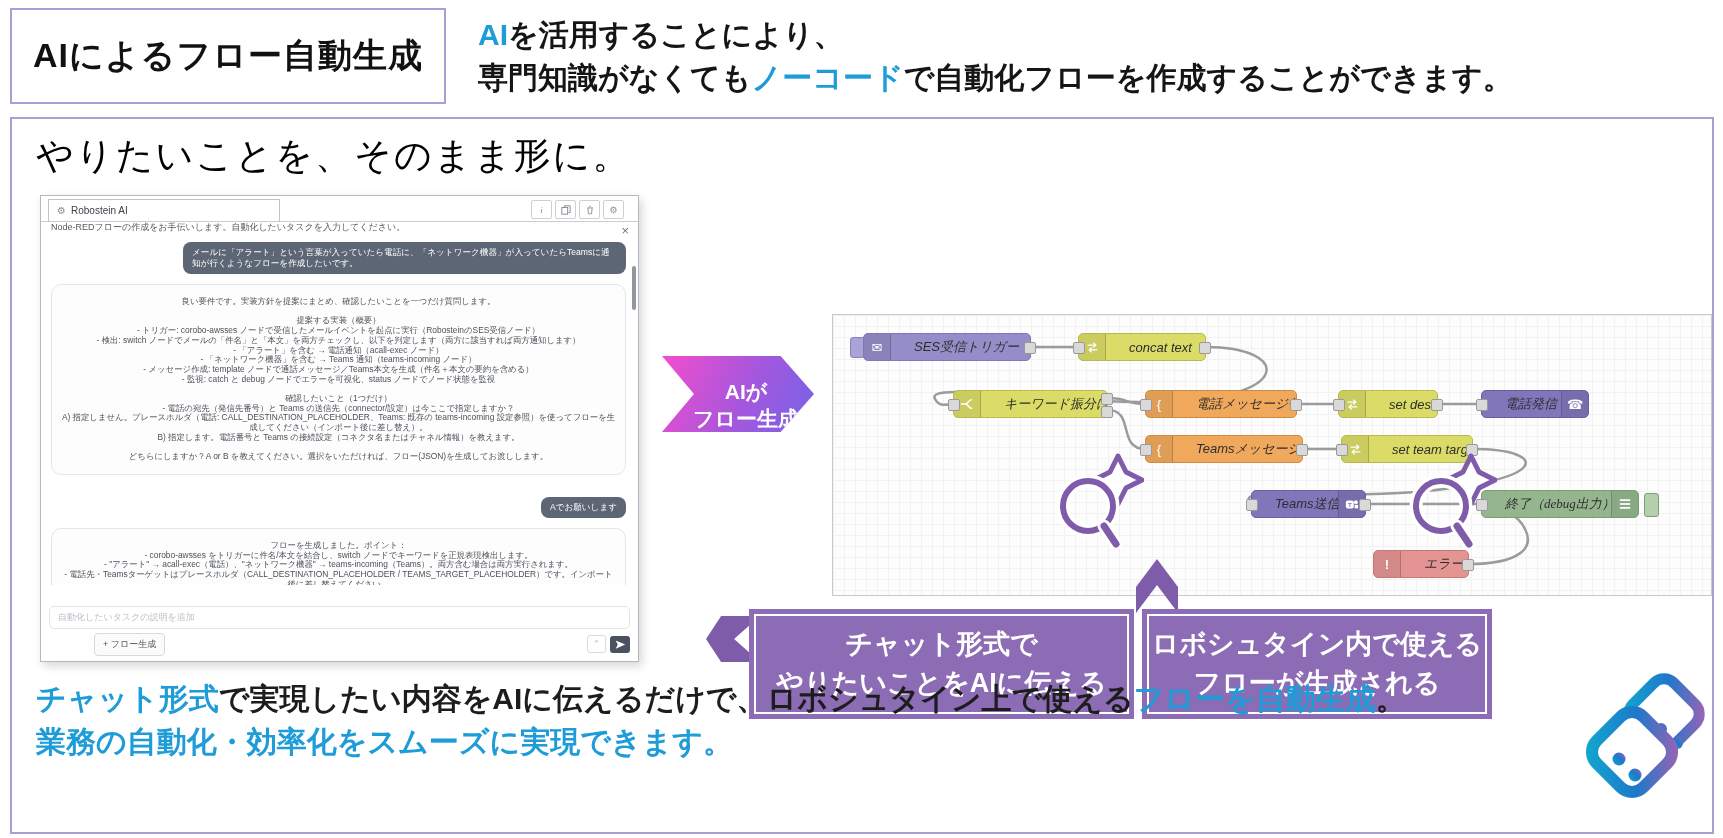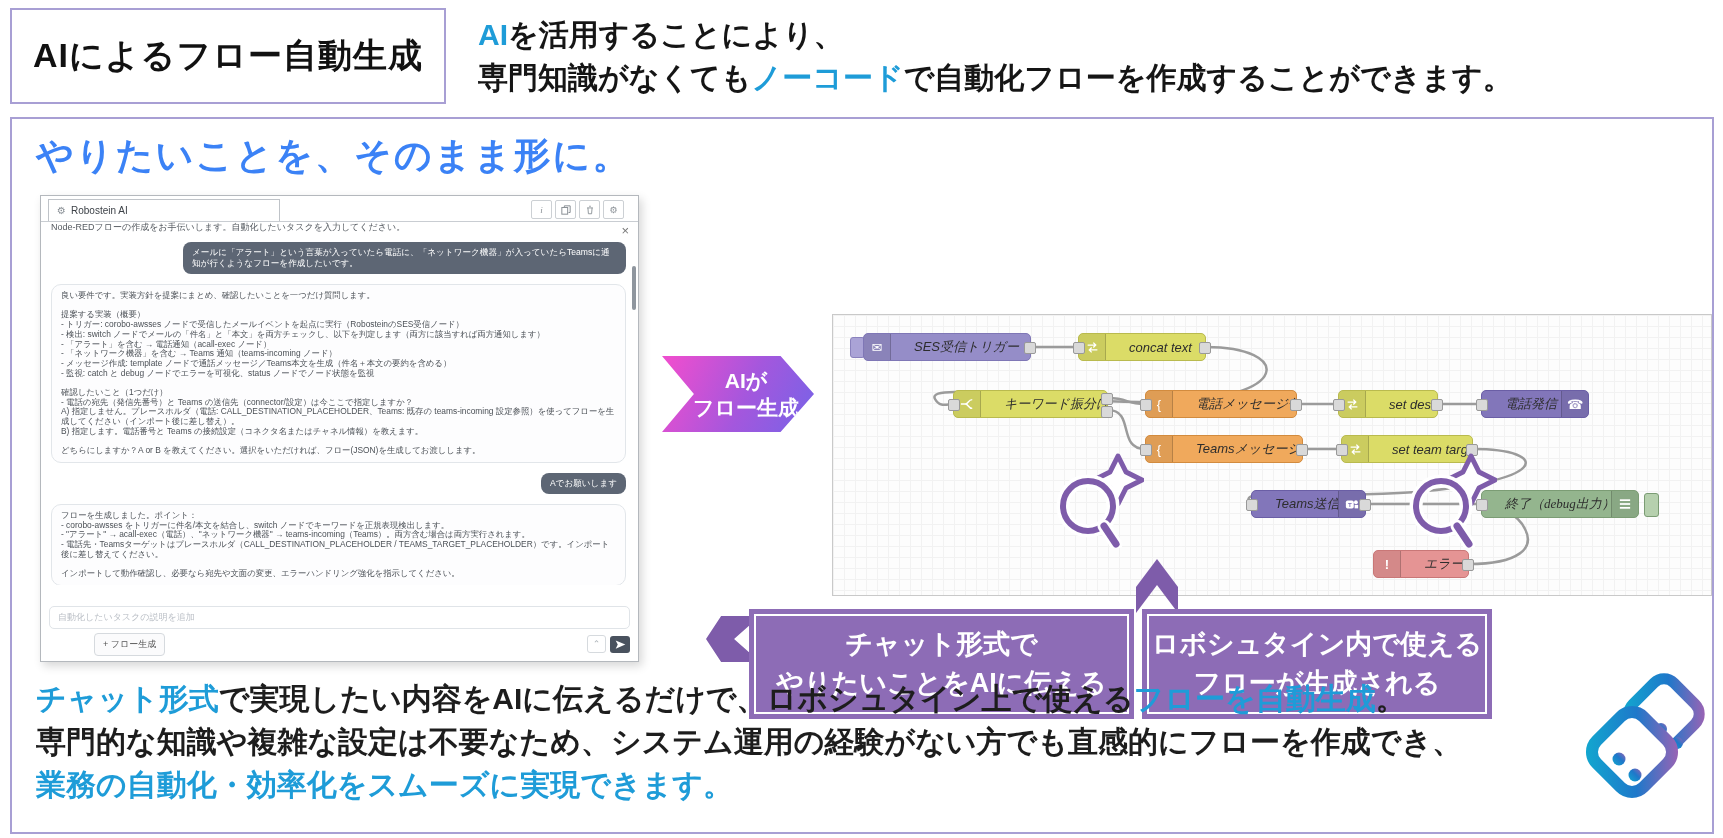--- a/index.html
+++ b/index.html
@@ -6,43 +6,43 @@
   #page{position:relative;width:1723px;height:838px;background:#fff;overflow:hidden;}
   .abs{position:absolute;}
 
   
   #title-box{left:10px;top:8px;width:432px;height:92px;border:2px solid #a89fd4;display:flex;align-items:center;justify-content:center;font-size:34px;font-weight:700;color:#111;letter-spacing:1px;background:#fff;}
   #lead{left:478px;top:13px;font-size:30px;font-weight:700;color:#151515;line-height:43px;white-space:nowrap;}
   .blue{color:#1e9cd8;}
 
   
   #main-box{left:10px;top:117px;width:1700px;height:713px;border:2px solid #a89fd4;background:#fff;}
-  #main-heading{left:24px;top:12px;font-size:37px;font-weight:700;color:#3b82f6;letter-spacing:2px;}
+  #main-heading{left:24px;top:12px;font-size:37px;font-weight:400;color:#000000;letter-spacing:2px;}
 
   
   #chat{left:28px;top:76px;width:597px;height:465px;background:#fff;border:1px solid #b4b8bd;box-shadow:3px 4px 9px rgba(0,0,0,.16);}
   #chat-tabbar{position:absolute;left:0;top:0;right:0;height:25px;border-bottom:1px solid #c9cdd2;background:#fff;}
   #chat-tab{position:absolute;left:7px;top:3px;height:22px;width:232px;border:1px solid #bfc3c8;border-bottom:none;background:#fff;display:flex;align-items:center;gap:5px;padding:0 8px;font-size:10px;color:#3d4248;box-sizing:border-box;}
   .tbtn{width:19px;height:17px;border:1px solid #ccd0d4;border-radius:2px;background:#fff;display:inline-flex;align-items:center;justify-content:center;color:#8a9096;font-size:9px;margin-left:3px;}
   #chat-toolbar{position:absolute;right:14px;top:4px;display:flex;}
   #chat-close{position:absolute;right:9px;top:28px;color:#777;font-size:13px;line-height:13px;}
   #chat-messages{position:absolute;left:10px;right:12px;top:25px;height:364px;overflow:hidden;font-size:8.6px;color:#4b5056;}
   #chat-greeting{font-size:9px;color:#555a60;}
   .bubble-user{margin-top:8px;margin-left:auto;max-width:425px;width:fit-content;background:#5d6674;color:#fff;border-radius:8px;padding:5px 9px;line-height:11px;font-size:8.6px;}
-  .bubble-ai{margin-top:10px;background:#fdfdfe;border:1px solid #e2e6ea;border-radius:10px;padding:6px 9px;line-height:9.7px;font-size:8.4px;white-space:pre-line;color:#4b5056;}
+  .bubble-ai{margin-top:10px;background:#fdfdfe;border:1px solid #e2e6ea;border-radius:10px;padding:12px 9px;line-height:9.7px;font-size:8.4px;white-space:pre-line;color:#4b5056;text-align:center;}
   #chat-scroll{position:absolute;right:2px;top:70px;width:4px;height:44px;background:#8f969e;border-radius:2px;}
   #chat-input{position:absolute;left:8px;right:8px;bottom:32px;height:21px;border:1px solid #e0e4e8;border-radius:5px;display:flex;align-items:center;padding:0 8px;font-size:9px;color:#b9bec5;background:#fff;}
   #chat-bottom{position:absolute;left:8px;right:8px;bottom:6px;height:22px;display:flex;align-items:center;justify-content:space-between;margin-left:45px;}
   #flow-gen-btn{border:1px solid #d6dade;border-radius:4px;background:#fbfbfc;color:#555;font-size:9px;padding:4px 8px;}
   #send-group{display:flex;gap:4px;align-items:center;}
   #attach-btn{width:17px;height:16px;border:1px solid #d6dade;border-radius:3px;background:#fff;color:#aab0b6;font-size:9px;display:flex;align-items:center;justify-content:center;}
   #send-btn{width:20px;height:17px;border-radius:3px;background:#49525e;display:flex;align-items:center;justify-content:center;}
 
   
-  #gen-arrow{left:650px;top:237px;width:152px;height:76px;background:linear-gradient(115deg,#ec4ecf 5%,#a457dd 55%,#7b62e6 95%);clip-path:polygon(0 0,78% 0,100% 50%,78% 100%,0 100%,21% 50%);display:flex;flex-direction:column;align-items:center;justify-content:center;padding-left:16px;box-sizing:border-box;color:#fff;font-size:21px;font-weight:700;line-height:27px;text-align:center;}
+  #gen-arrow{left:650px;top:237px;width:152px;height:76px;background:linear-gradient(115deg,#ec4ecf 5%,#a457dd 55%,#7b62e6 95%);clip-path:polygon(0 0,78% 0,100% 50%,78% 100%,0 100%,21% 50%);display:flex;flex-direction:column;align-items:center;justify-content:flex-end;padding-left:16px;box-sizing:border-box;color:#fff;font-size:21px;font-weight:700;line-height:27px;text-align:center;}
 
   
   #flow{left:820px;top:195px;width:878px;height:280px;border:1px solid #c9c9c9;background:#fdfdfd;background-image:linear-gradient(#f2f2f2 1px,transparent 1px),linear-gradient(90deg,#f2f2f2 1px,transparent 1px);background-size:11px 11px;}
   #wires{position:absolute;left:0;top:0;width:878px;height:280px;}
   .node{position:absolute;height:28px;border-radius:5px;display:flex;align-items:center;font-style:italic;font-size:13px;color:#2d2d2d;box-sizing:border-box;z-index:2;}
   .node .lbl{flex:1;text-align:center;padding:0 23px;white-space:nowrap;overflow:hidden;}
   .nicon{width:26px;align-self:stretch;display:flex;align-items:center;justify-content:center;color:#fff;font-size:13px;flex:none;font-style:normal;}
   .nicon.l{border-right:1px solid rgba(0,0,0,.18);border-radius:4px 0 0 4px;background:rgba(0,0,0,.07);}
   .nicon.r{border-left:1px solid rgba(0,0,0,.18);border-radius:0 4px 4px 0;background:rgba(0,0,0,.07);}
   .n-ses{background:#958dc8;border:1px solid #7f77b6;}
@@ -129,21 +129,21 @@
   - 「ネットワーク機器」を含む → Teams 通知（teams-incoming ノード）
 - メッセージ作成: template ノードで通話メッセージ／Teams本文を生成（件名＋本文の要約を含める）
 - 監視: catch と debug ノードでエラーを可視化、status ノードでノード状態を監視
 
 確認したいこと（1つだけ）
 - 電話の宛先（発信先番号）と Teams の送信先（connector/設定）は今ここで指定しますか？
   A) 指定しません。プレースホルダ（電話: CALL_DESTINATION_PLACEHOLDER、Teams: 既存の teams-incoming 設定参照）を使ってフローを生成してください（インポート後に差し替え）。
   B) 指定します。電話番号と Teams の接続設定（コネクタ名またはチャネル情報）を教えます。
 
 どちらにしますか？A or B を教えてください。選択をいただければ、フロー(JSON)を生成してお渡しします。</div>
-        <div class="bubble-user" style="margin-top:10px">Aでお願いします</div>
+        <div class="bubble-user" style="margin-top:22px">Aでお願いします</div>
         <div class="bubble-ai">フローを生成しました。ポイント：
 - corobo-awsses をトリガーに件名/本文を結合し、switch ノードでキーワードを正規表現検出します。
 - "アラート" → acall-exec（電話）、"ネットワーク機器" → teams-incoming（Teams）。両方含む場合は両方実行されます。
 - 電話先・Teamsターゲットはプレースホルダ（CALL_DESTINATION_PLACEHOLDER / TEAMS_TARGET_PLACEHOLDER）です。インポート後に差し替えてください。
 
 インポートして動作確認し、必要なら宛先や文面の変更、エラーハンドリング強化を指示してください。</div>
       </div>
       <div id="chat-scroll"></div>
 
       <div id="chat-input">
@@ -316,21 +316,20 @@
     <svg class="abs magnifier" style="left:1393px;top:333px" viewBox="0 0 92 96">
       <path d="M66 4 L74 20 L90 28 L74 36 L66 52 L58 36 L42 28 L58 20 Z" fill="#fff" stroke="#7e5caa" stroke-width="5" stroke-linejoin="round"></path>
       <circle cx="36" cy="54" r="25" fill="none" stroke="#fff" stroke-width="13"></circle>
       <circle cx="36" cy="54" r="25" fill="none" stroke="#7e5caa" stroke-width="6"></circle>
       <line x1="52" y1="74" x2="64" y2="92" stroke="#fff" stroke-width="13" stroke-linecap="round"></line>
       <line x1="52" y1="74" x2="64" y2="92" stroke="#7e5caa" stroke-width="7" stroke-linecap="round"></line>
     </svg>
 
     <div id="summary" class="abs">
       <div><span class="blue">チャット形式</span><span>で実現したい内容をAIに伝えるだけで、ロボシュタイン上で使える</span><span class="blue">フローを自動生成</span><span>。</span></div>
-      <div><span>専門的な知識や複雑な設定は不要なため、システム運用の経験がない方でも直感的にフローを作成でき、</span></div>
       <div><span class="blue">業務の自動化・効率化をスムーズに実現できます。</span></div>
     </div>
 
     <svg id="logo" class="abs" viewBox="0 0 140 160">
       <defs>
         <linearGradient id="lg" x1="0" y1="1" x2="1" y2="0">
           <stop offset="0" stop-color="#12a7cf"></stop>
           <stop offset="0.55" stop-color="#1e78ca"></stop>
           <stop offset="1" stop-color="#9a63b4"></stop>
         </linearGradient>

